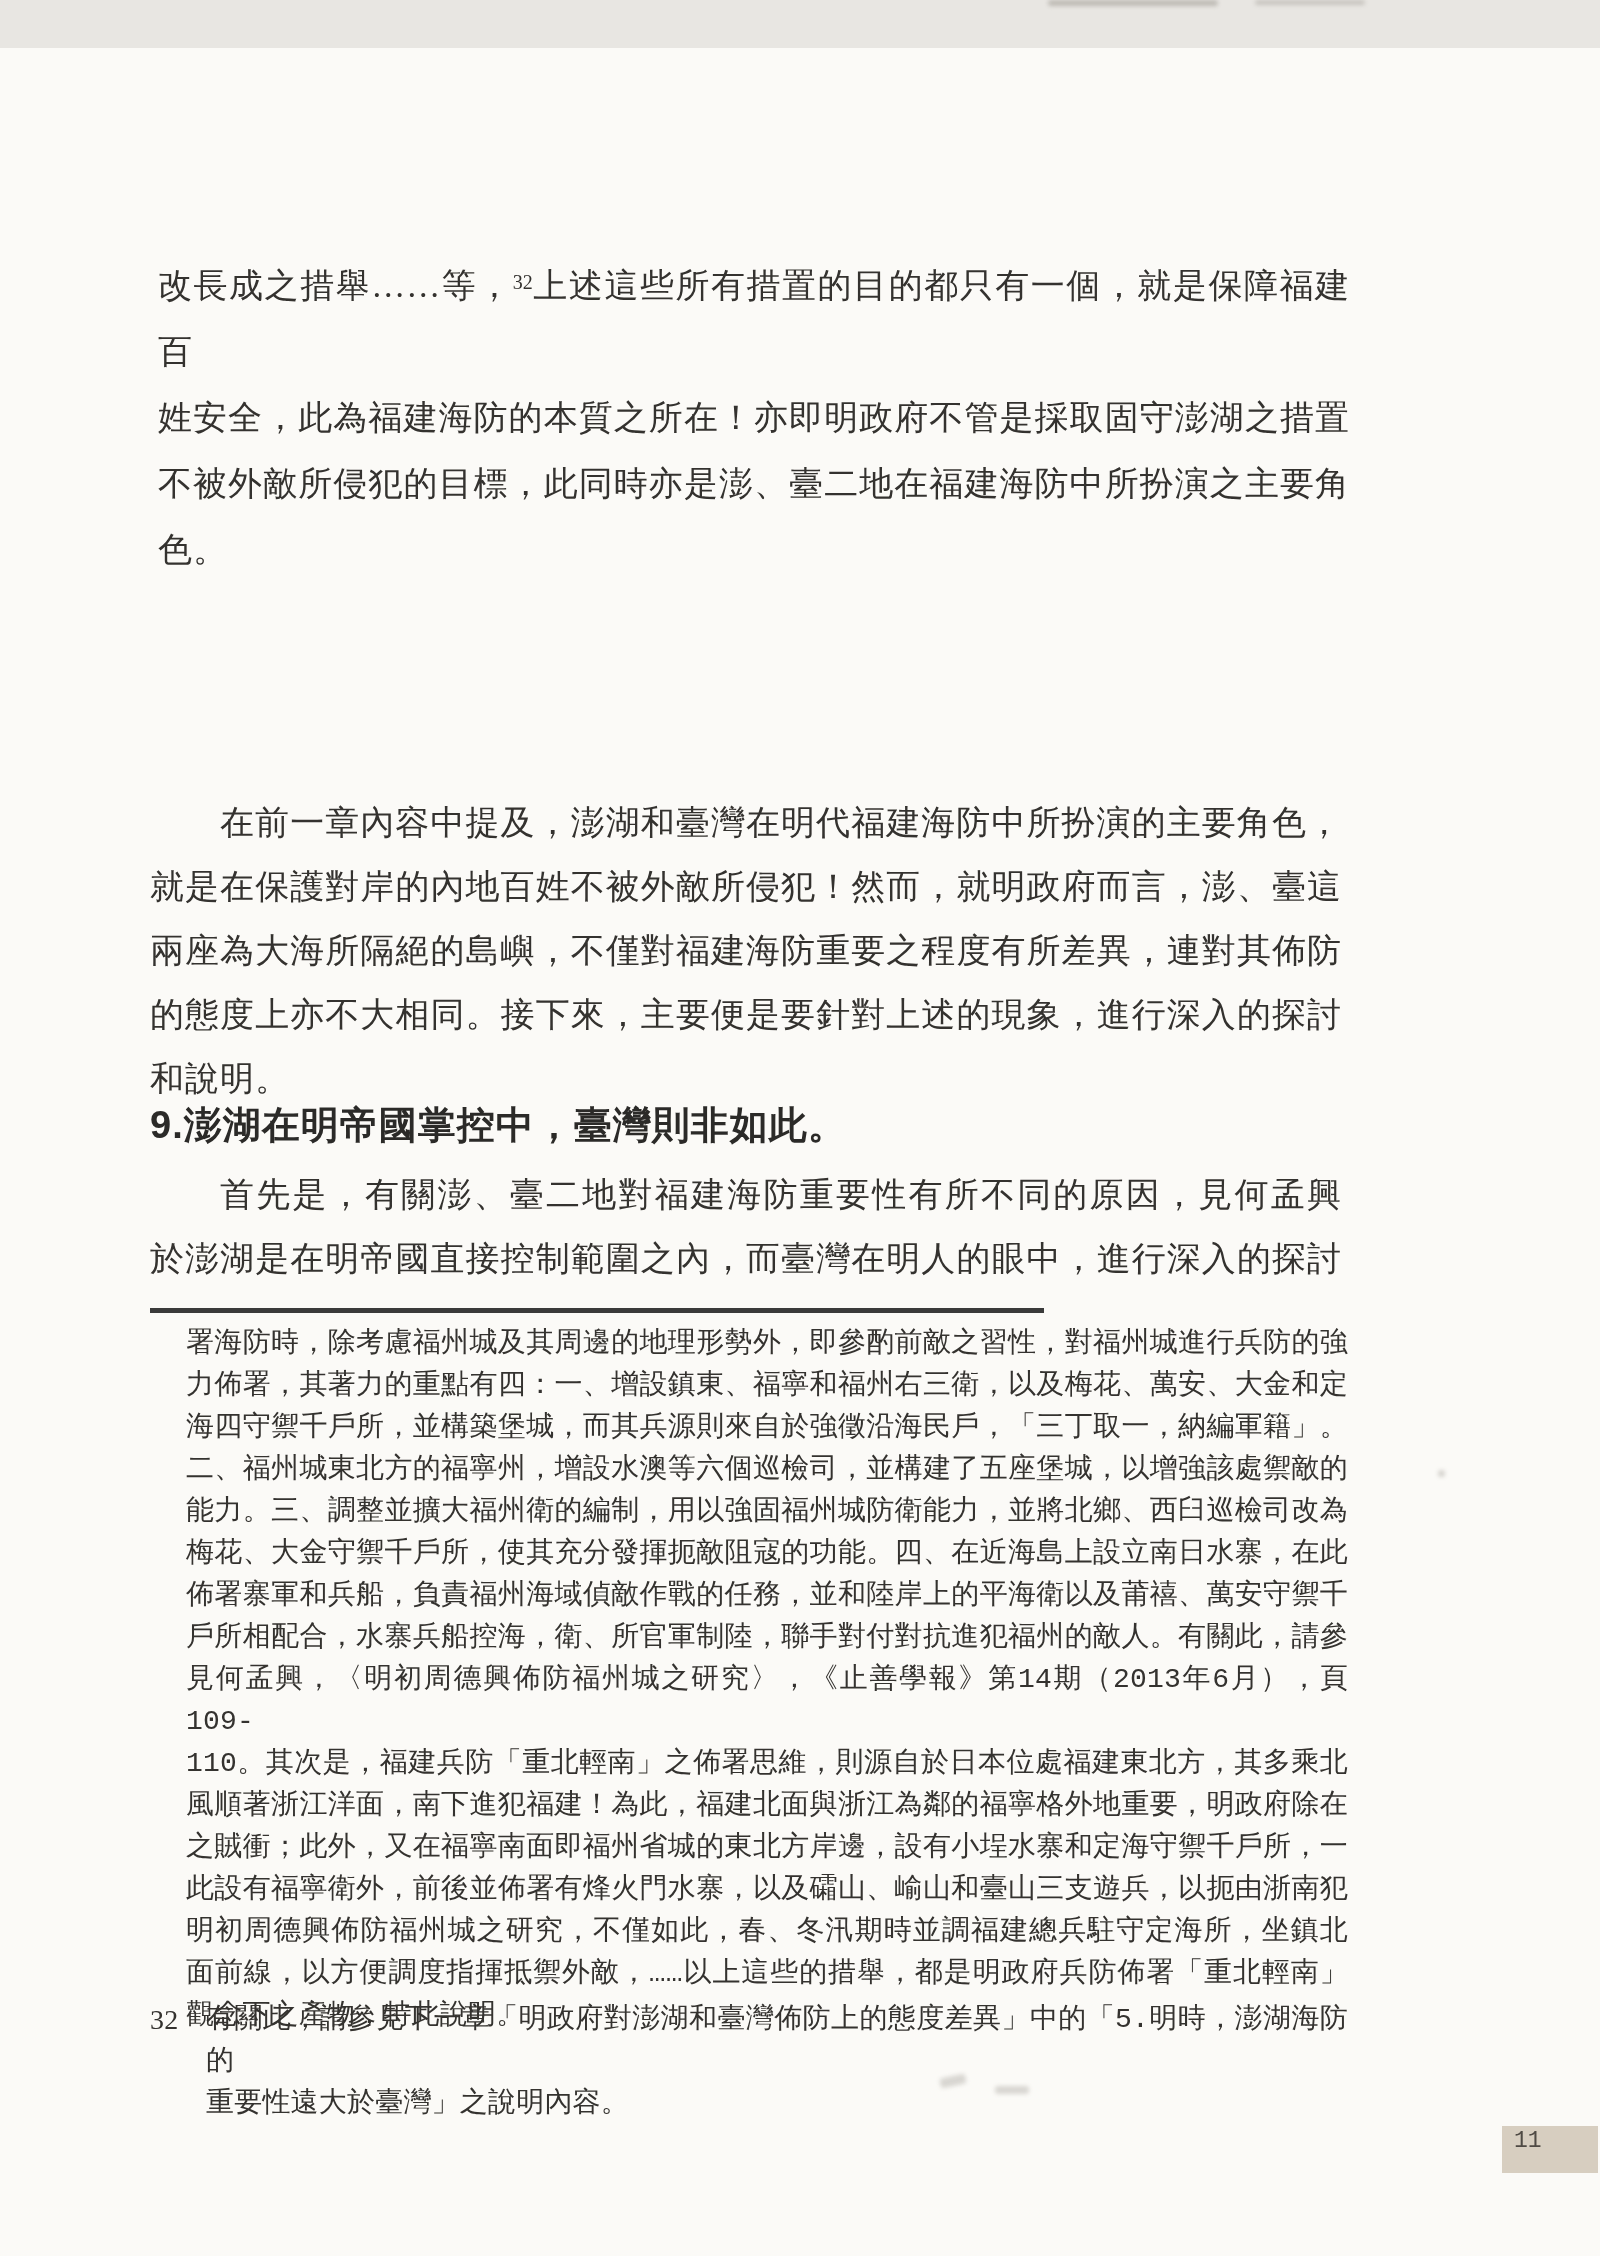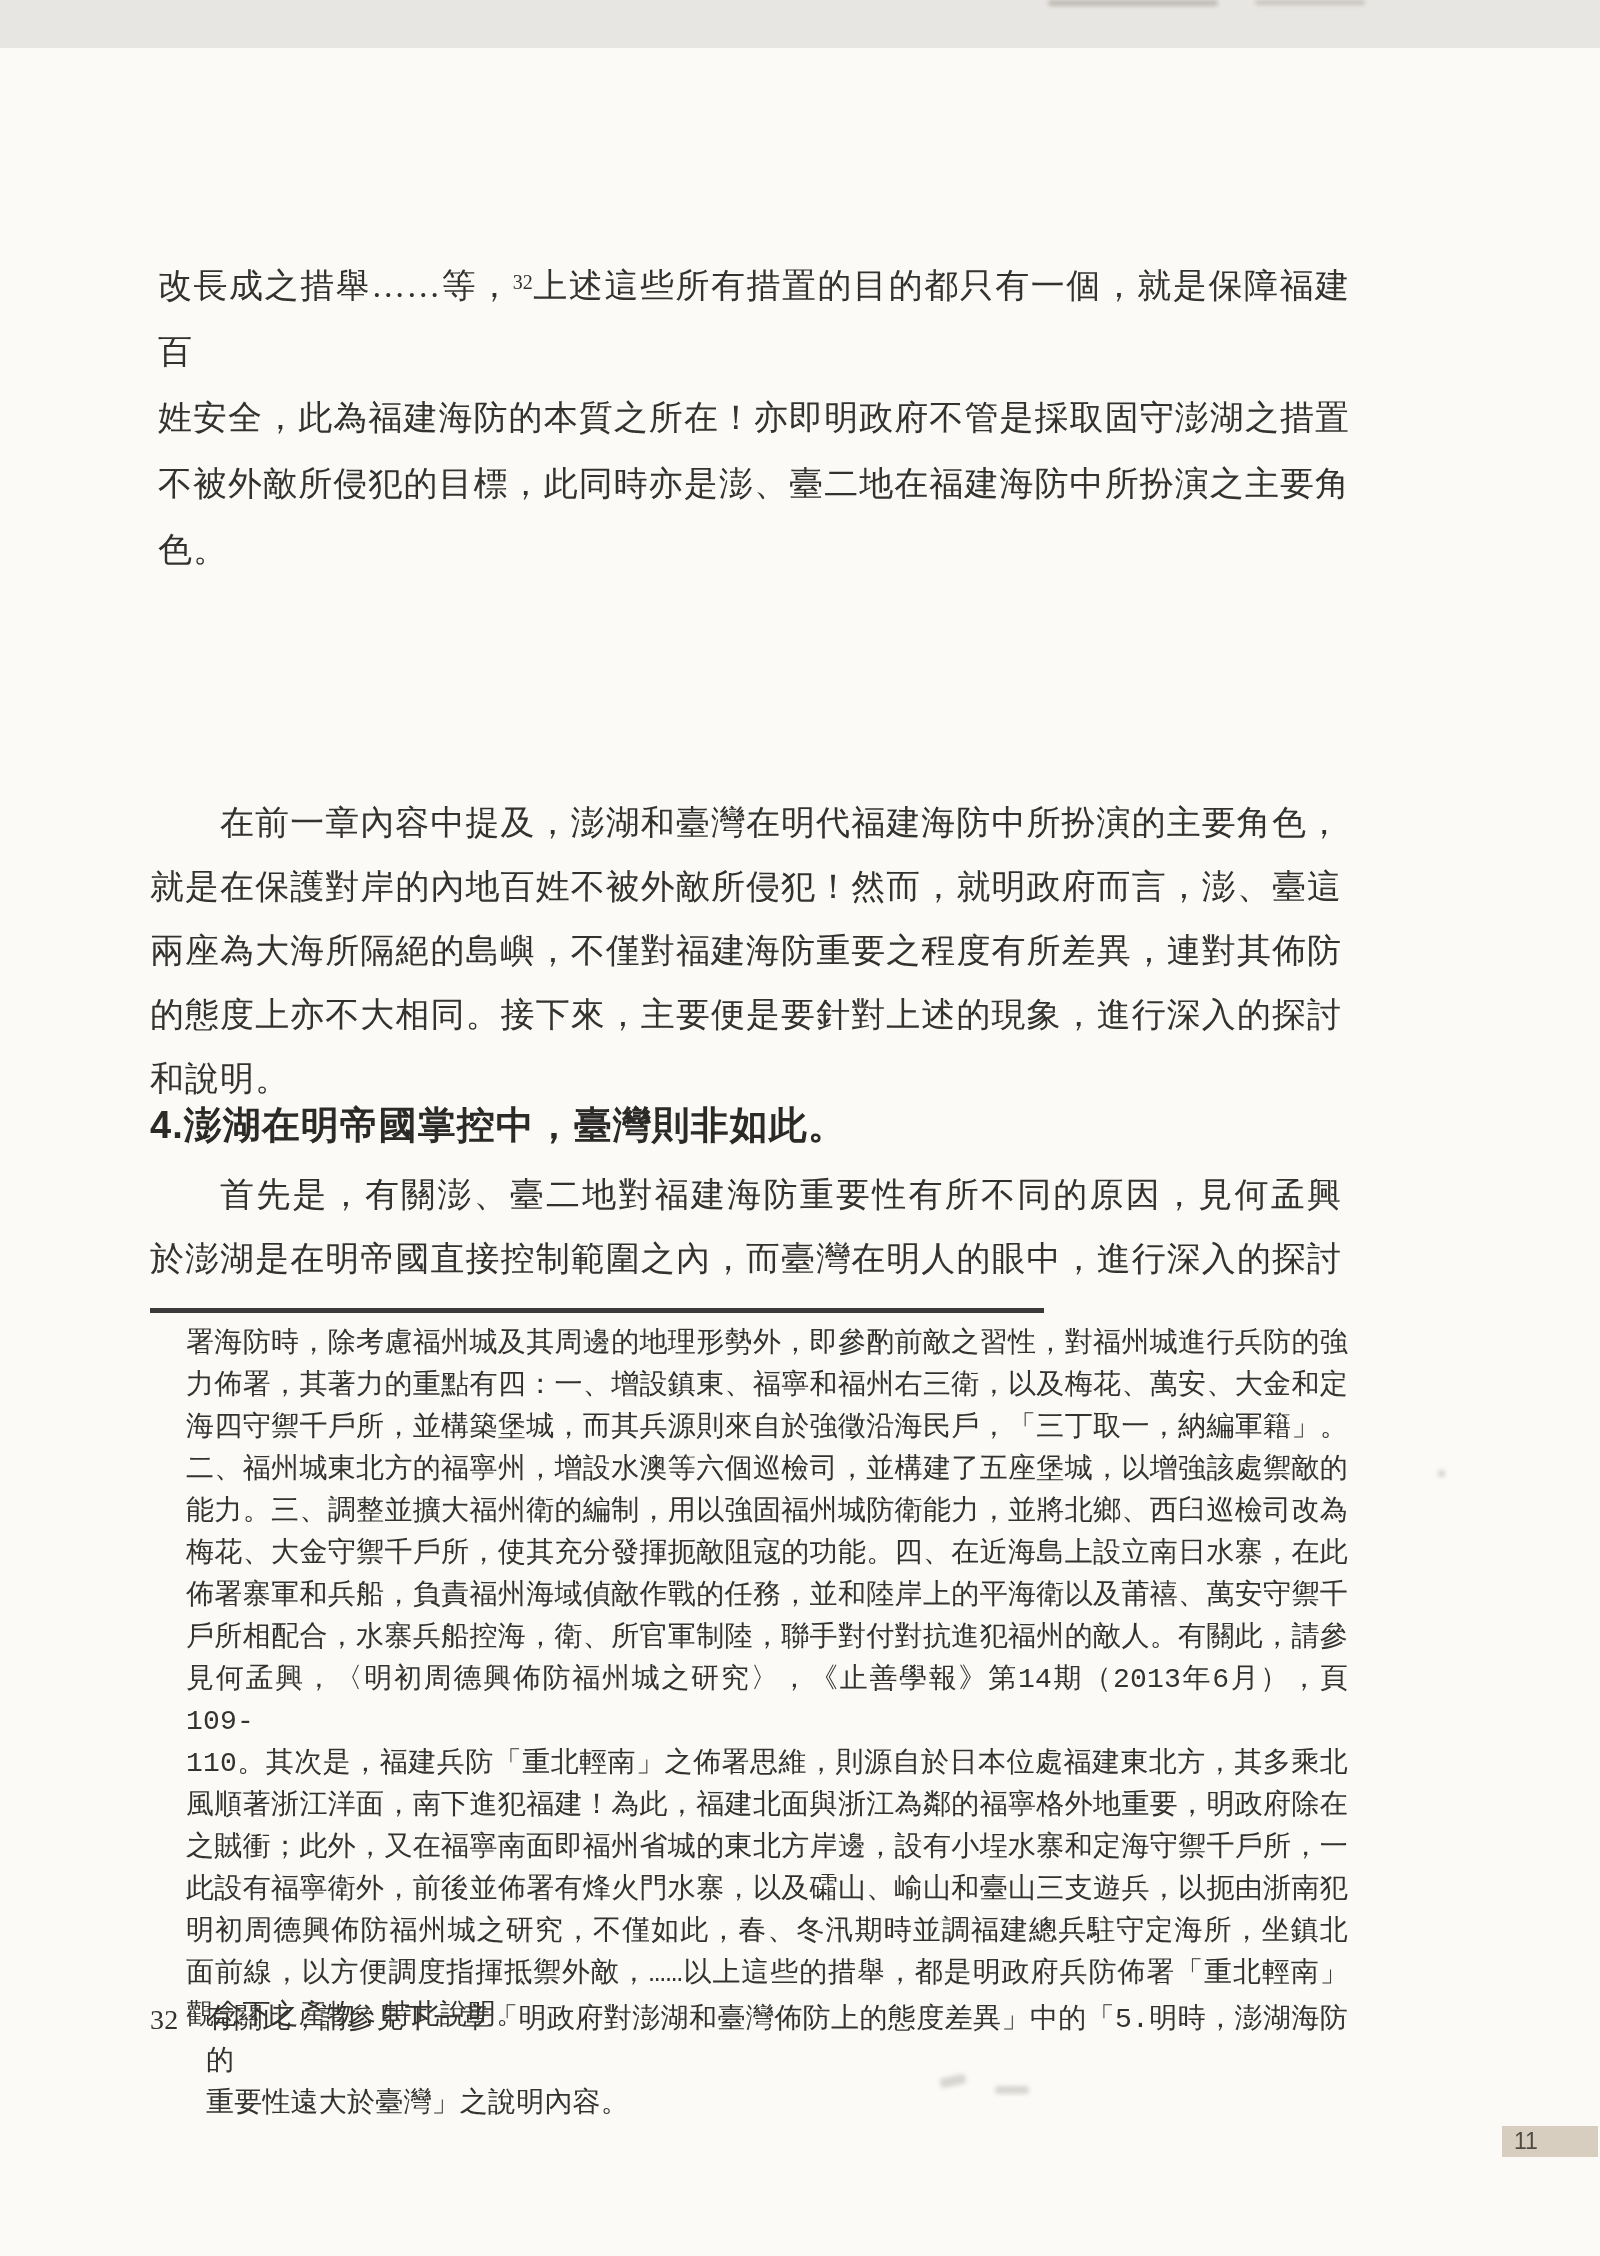--- a/index.html
+++ b/index.html
@@ -48,23 +48,23 @@
   }
   .separator { left:150px; top:1308px; width:894px; height:5px;
                background:var(--separator,#3a3a3a); }
 
   .footnote { font-size:28px; letter-spacing:0.2px; }
   #footnote-cont { left:186px; top:1323px; width:1162px; }
   #footnote-32  { left:150px; top:1999px; width:1198px; padding-left:56px; box-sizing:border-box; position:absolute; }
   .fn-marker { position:absolute; left:0; top:0; line-height:42px; font-size:28px; }
 
   .page-badge {
-    left:1502px; top:2126px; width:96px; height:31px;
+    left:1502px; top:2126px; width:96px; height:47px;
     background:var(--badge-bg,#d7cec0); color:var(--badge-text,#4f4a44);
-    font-family:Liberation Sans, sans-serif;
+    font-family:Liberation Mono, monospace;
     font-size:23px; line-height:31px; padding-left:12px; box-sizing:border-box;
   }
 </style>
 </head>
 <body>
 
 <div class="page">
 
   <div class="top-band"></div>
   <div class="artifact a1"></div>
@@ -82,21 +82,21 @@
 
 
   <div id="para2" class="block body-text lh64">
       <div class="line indent">在前一章內容中提及，澎湖和臺灣在明代福建海防中所扮演的主要角色，</div>
       <div class="line">就是在保護對岸的內地百姓不被外敵所侵犯！然而，就明政府而言，澎、臺這</div>
       <div class="line">兩座為大海所隔絕的島嶼，不僅對福建海防重要之程度有所差異，連對其佈防</div>
       <div class="line">的態度上亦不大相同。接下來，主要便是要針對上述的現象，進行深入的探討</div>
       <div class="line end">和說明。</div>
     </div>
 
-  <div class="block subheading">4.澎湖在明帝國掌控中，臺灣則非如此。</div>
+  <div class="block subheading">9.澎湖在明帝國掌控中，臺灣則非如此。</div>
 
   <div id="para3" class="block body-text lh64">
       <div class="line indent">首先是，有關澎、臺二地對福建海防重要性有所不同的原因，見何孟興</div>
       <div class="line">於澎湖是在明帝國直接控制範圍之內，而臺灣在明人的眼中，進行深入的探討</div>
     </div>
 
   <div class="block separator"></div>
 
   <div id="footnote-cont" class="block footnote lh42">
       <div class="line">署海防時，除考慮福州城及其周邊的地理形勢外，即參酌前敵之習性，對福州城進行兵防的強</div>

